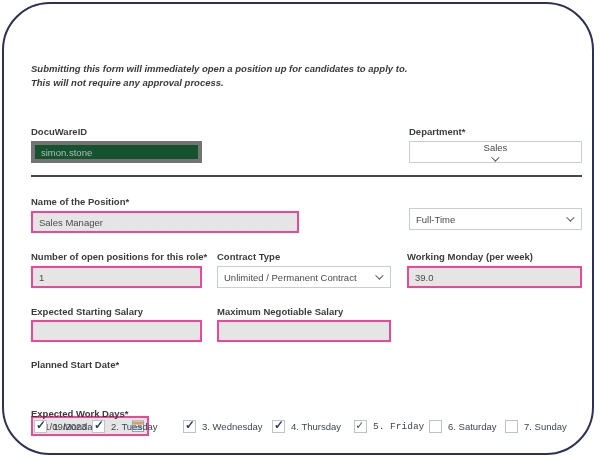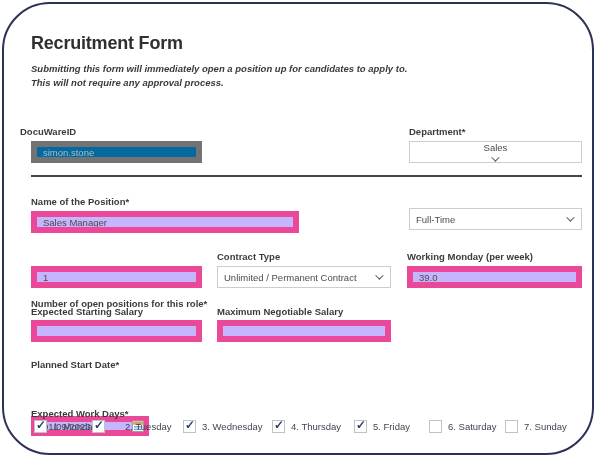--- a/index.html
+++ b/index.html
@@ -20,26 +20,26 @@
   .subtitle {
     left:27px; top:58px; font-size:9.5px; font-weight:bold; font-style:italic;
     color:#3a3a3a; line-height:13.5px;
   }
 
   .field-label {
     font-size:9.5px; font-weight:bold; color:#3b3b3b; white-space:nowrap;
   }
 
   .text-input {
-    height:22px; border:6px solid #ec4899; background:#c4b5fd; color:#4b4b4b;
+    height:22px; border:2px solid #ec4899; background:#e5e5e5; color:#4b4b4b;
     font-size:9.5px; padding:0 6px; font-family:"Liberation Sans", sans-serif;
     outline:none; display:block;
   }
   .text-input:disabled, .text-input.disabled {
-    background:#0369a1; border:6px solid #737373; color:#b4bac1;
+    background:#14532d; border:4px solid #737373; color:#b4bac1;
   }
 
   .select-box {
     height:22px; border:1px solid #c9ced3; background:#fff; color:#4b4b4b;
     font-size:9.5px; display:flex; align-items:center; padding:0 6px;
     justify-content:space-between; cursor:pointer;
   }
   .chevron {
     width:6px; height:6px; border-right:1.3px solid #555; border-bottom:1.3px solid #555;
     transform:rotate(45deg) translateY(-2px); margin-right:3px; flex:0 0 auto;
@@ -60,47 +60,46 @@
     content:"\2713"; position:absolute; left:1px; top:-3px;
     font-size:12px; font-weight:bold; color:#2d3f66;
   }
   .wd-label { margin-left:6px; font-size:9.5px; color:#3e4654; white-space:nowrap; }
 </style>
 </head>
 <body>
 
 <div class="card">
 
-  <div class="abs title">Recruitment Form</div>
 
   <div class="abs subtitle">
     <div>Submitting this form will immediately open a position up for candidates to apply to.</div>
     <div>This will not require any approval process.</div>
   </div>
 
-  <div class="abs field-label" style="left:16px; top:122px;text-align:right;">DocuWareID</div>
+  <div class="abs field-label" style="left:27px; top:122px;text-align:right;">DocuWareID</div>
   <input class="abs text-input disabled" style="left: 27px; top: 137px; width: 171px;" disabled="" value="simon.stone">
 
   <div class="abs field-label" style="left:405px; top:122px;">Department*</div>
   <div class="abs select-box" style="left:405px; top:137px; width:173px;flex-direction:column;">
     <span>Sales</span>
     <span class="chevron"></span>
   </div>
 
   <div class="abs divider"></div>
 
   <div class="abs field-label" style="left:27px; top:192px;">Name of the Position*</div>
   <input class="abs text-input" style="left: 27px; top: 207px; width: 268px;" value="Sales Manager">
 
   <div class="abs select-box" style="left:405px; top:204px; width:173px;">
     <span>Full-Time</span>
     <span class="chevron"></span>
   </div>
 
-  <div class="abs field-label" style="left:27px; top:247px;margin-top:47px;">Number of open positions for this role*</div>
+  <div class="abs field-label" style="left:27px; top:247px;">Number of open positions for this role*</div>
   <input class="abs text-input" style="left: 27px; top: 262px; width: 171px;" value="1">
 
   <div class="abs field-label" style="left:213px; top:247px;">Contract Type</div>
   <div class="abs select-box" style="left:213px; top:262px; width:174px;">
     <span>Unlimited / Permanent Contract</span>
     <span class="chevron"></span>
   </div>
 
   <div class="abs field-label" style="left:403px; top:247px;">Working Monday (per week)</div>
   <input class="abs text-input" style="left: 403px; top: 262px; width: 175px;" value="39.0">
@@ -121,33 +120,33 @@
       <rect x="2" y="8.6" width="8" height="1.5" fill="#7aa7d9"></rect>
     </svg>
   </div>
 
   <div class="abs field-label" style="left:27px; top:404px;">Expected Work Days*</div>
 
   <div class="wd-item" style="left:30px;">
     <span class="checkbox checked"></span>
     <span class="wd-label">1. Monday</span>
   </div>
-  <div class="wd-item" style="left:88px;gap:14px;">
+  <div class="wd-item" style="left:88px;">
     <span class="checkbox checked"></span>
     <span class="wd-label">2. Tuesday</span>
   </div>
   <div class="wd-item" style="left:179px;">
     <span class="checkbox checked"></span>
     <span class="wd-label">3. Wednesday</span>
   </div>
   <div class="wd-item" style="left:268px;">
     <span class="checkbox checked"></span>
     <span class="wd-label">4. Thursday</span>
   </div>
-  <div class="wd-item" style="left:350px;">
+  <div class="wd-item" style="left:350px;font-family:Liberation Mono, monospace;">
     <span class="checkbox checked"></span>
     <span class="wd-label">5. Friday</span>
   </div>
   <div class="wd-item" style="left:425px;">
     <span class="checkbox"></span>
     <span class="wd-label">6. Saturday</span>
   </div>
   <div class="wd-item" style="left:501px;">
     <span class="checkbox"></span>
     <span class="wd-label">7. Sunday</span>

